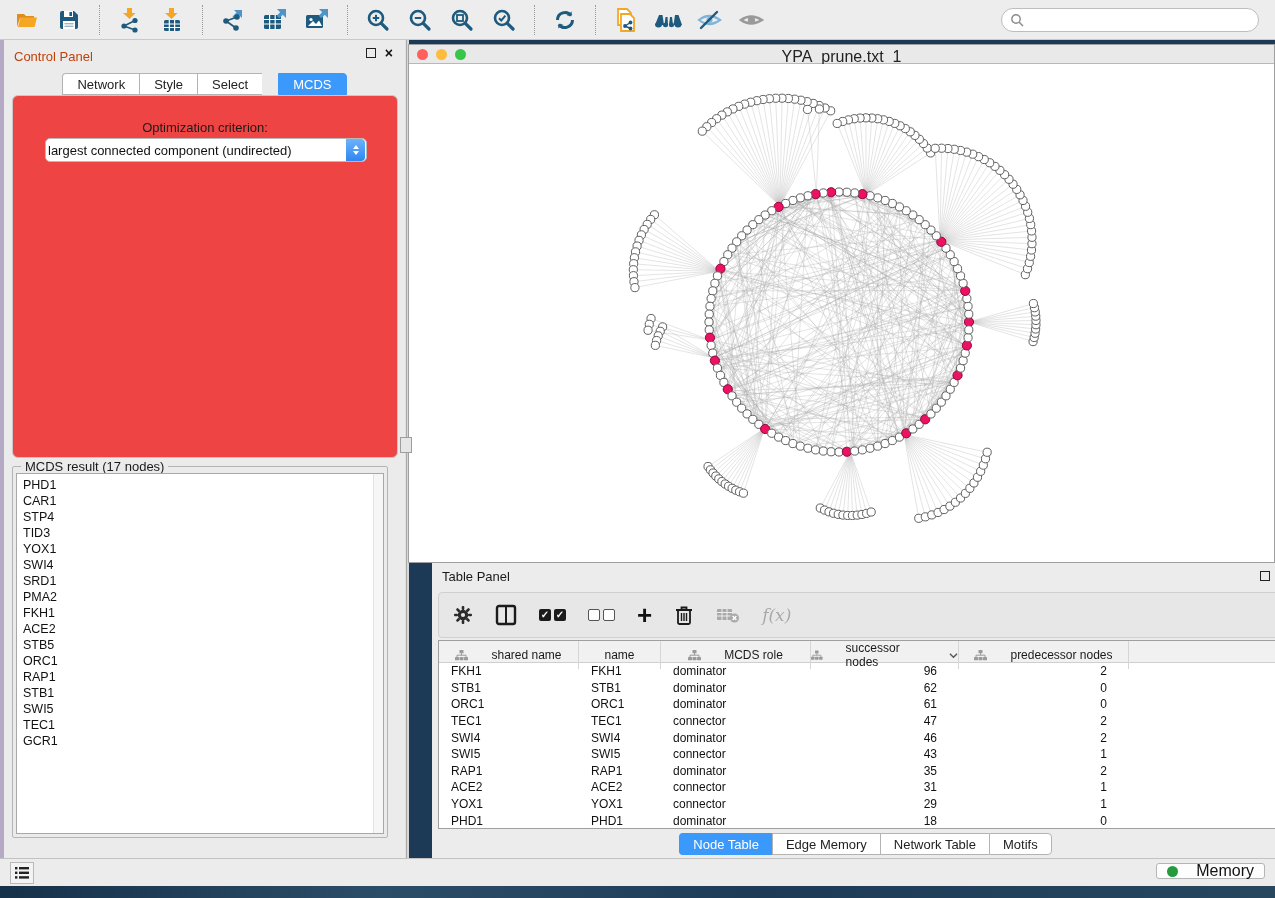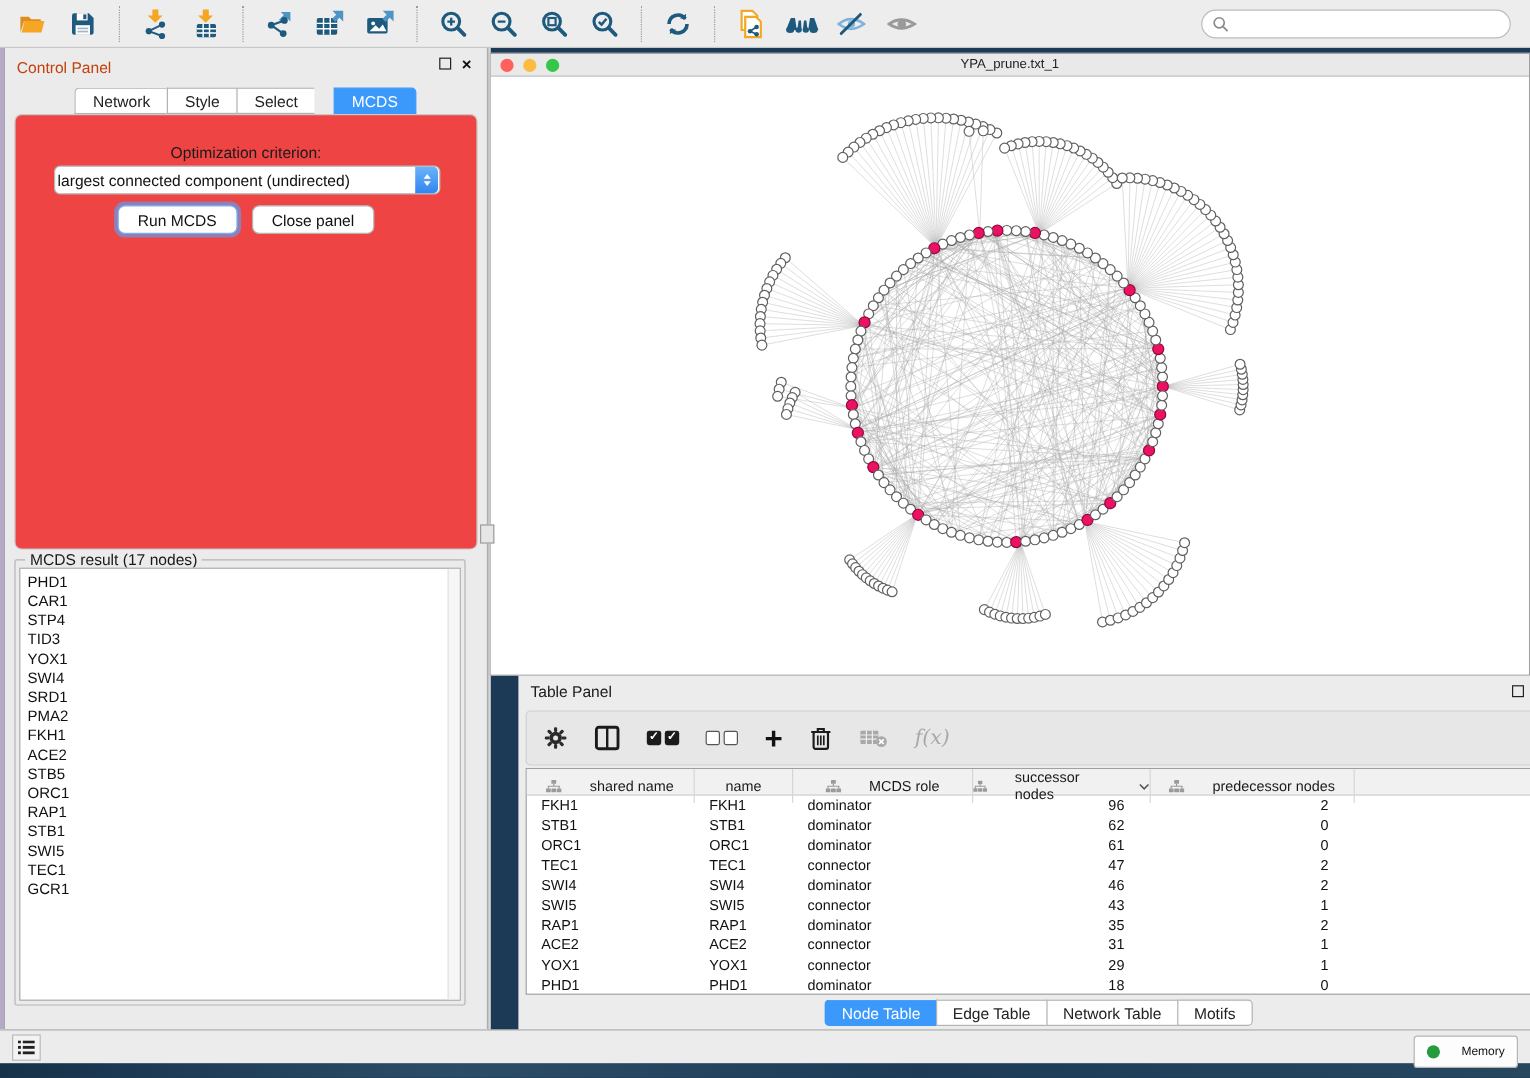--- a/index.html
+++ b/index.html
@@ -54,21 +54,21 @@
   #v-splitter { position:absolute; left:406px; top:40px; width:3px; height:818px; background:#d7d7d7; border-left:1px solid #a8a8a8; }
   #v-handle { position:absolute; left:400px; top:437px; width:12px; height:16px; background:#e6e6e6; border:1px solid #9d9d9d; cursor:col-resize; z-index:3; }
 
   
   #net-window { position:absolute; left:408px; top:44px; width:867px; height:519px; background:#fff; border:1px solid #9f9f9f; }
   #net-titlebar { position:absolute; left:0; top:0; width:100%; height:19px; background:#e9e9e9; border-bottom:1px solid #b8b8b8; }
   .tl { position:absolute; top:4px; width:11px; height:11px; border-radius:50%; cursor:pointer; }
   #tl-red { left:8px; background:#ff605c; }
   #tl-yellow { left:27px; background:#fdbc40; }
   #tl-green { left:46px; background:#34c749; }
-  #net-title { position:absolute; left:0; top:3px; width:100%; text-align:center; font-size:11px; color:#222; }
+  #net-title { position:absolute; left:0; top:3px; width:100%; text-align:center; font-size:16px; color:#222; }
   #net-canvas { position:absolute; left:0; top:19px; width:865px; height:498px; background:#fff; }
 
   
   #table-panel { position:absolute; left:432px; top:563px; width:867px; height:295px; background:#ececec; }
   #tp-title { position:absolute; left:10px; top:6px; font-size:13px; color:#1a1a1a; }
   #tp-toolbar { position:absolute; left:6px; top:29px; width:855px; height:46px; background:#e7e7e7; border:1px solid #d0d0d0; border-radius:4px; display:flex; align-items:center; padding-left:14px; gap:22px; }
   .tp-ic { display:flex; align-items:center; justify-content:center; height:30px; cursor:pointer; }
   .chkpair { display:flex; gap:3px; }
   .chk { width:12px; height:12px; border-radius:2px; background:#1b1b1b; color:#fff; font-size:10px; line-height:12px; text-align:center; font-weight:bold; }
   .chk.empty { background:#fff; border:1.5px solid #555; }
@@ -87,21 +87,21 @@
 
   #tp-tabs { position:absolute; left:0; top:270px; width:100%; display:flex; justify-content:center; }
   .tp-tab { height:22px; padding:0 13px; display:flex; align-items:center; font-size:13px; background:#fff; border:1px solid #b3b3b3; border-right:none; color:#222; cursor:pointer; }
   .tp-tab:first-child { border-radius:4px 0 0 4px; }
   .tp-tab:last-child { border-right:1px solid #b3b3b3; border-radius:0 4px 4px 0; }
   .tp-tab.active { background:#3c99fc; border-color:#3c99fc; color:#fff; }
 
   
   #status-bar { position:absolute; left:0; top:858px; width:1275px; height:28px; background:#ececec; border-top:1px solid #c2c2c2; }
   #list-btn { position:absolute; left:10px; top:3px; width:24px; height:22px; background:#f3f3f3; border:1px solid #b9b9b9; display:flex; align-items:center; justify-content:center; cursor:pointer; }
-  #memory-btn { position:absolute; right:10px; top:4px; height:27px; background:#fdfdfd; border:1px solid #b5b5b5; border-radius:3px; display:flex; align-items:center; gap:18px; padding:0 10px; font-size:10px; color:#111; cursor:pointer; }
+  #memory-btn { position:absolute; right:10px; top:4px; height:16px; background:#fdfdfd; border:1px solid #b5b5b5; border-radius:3px; display:flex; align-items:center; gap:18px; padding:0 10px; font-size:16px; color:#111; cursor:pointer; }
   #memory-dot { width:11px; height:11px; border-radius:50%; background:#259b3e; }
 </style>
 </head>
 <body>
 
 <div id="toolbar">
   <div class="tbtn">
     <svg width="26" height="24" viewBox="0 0 24 24">
         <path d="M2 19 V6 H9 L11 8 H19 V10 H5 Z" fill="#DF8E1D"></path>
         <path d="M3 19 L5.5 9.5 H22 L19.5 19 Z" fill="#F5A623"></path>
@@ -260,24 +260,20 @@
     <div class="cp-tab active">MCDS</div>
   </div>
   <div id="cp-box">
     <div id="opt-label">Optimization criterion:</div>
     <div id="opt-select">
       <span class="sel-text">largest connected component (undirected)</span>
       <span class="stepper">
           <i class="up"></i>
           <i class="dn"></i>
         </span>
-    </div>
-    <div id="cp-buttons">
-      <button class="push-btn focused">Run MCDS</button>
-      <button class="push-btn">Close panel</button>
     </div>
   </div>
   <div id="mcds-fieldset">
     <span id="mcds-legend">MCDS result (17 nodes)</span>
     <div id="mcds-list">
       <div id="mcds-items">
         <div class="mcds-item">PHD1</div>
         <div class="mcds-item">CAR1</div>
         <div class="mcds-item">STP4</div>
         <div class="mcds-item">TID3</div>
@@ -1288,21 +1284,21 @@
         <div class="t-cell"></div>
       </div>
 
     <div id="tp-scroll">
         <div id="tp-thumb"></div>
       </div>
   </div>
 
   <div id="tp-tabs">
     <div class="tp-tab active">Node Table</div>
-    <div class="tp-tab">Edge Table</div>
+    <div class="tp-tab">Edge Memory</div>
     <div class="tp-tab">Network Table</div>
     <div class="tp-tab">Motifs</div>
   </div>
 </div>
 
 <div id="status-bar">
   <div id="list-btn">
     <svg width="14" height="12" viewBox="0 0 14 12">
         <g fill="#222">
           <rect x="0" y="0" width="2.4" height="2.4"></rect>

